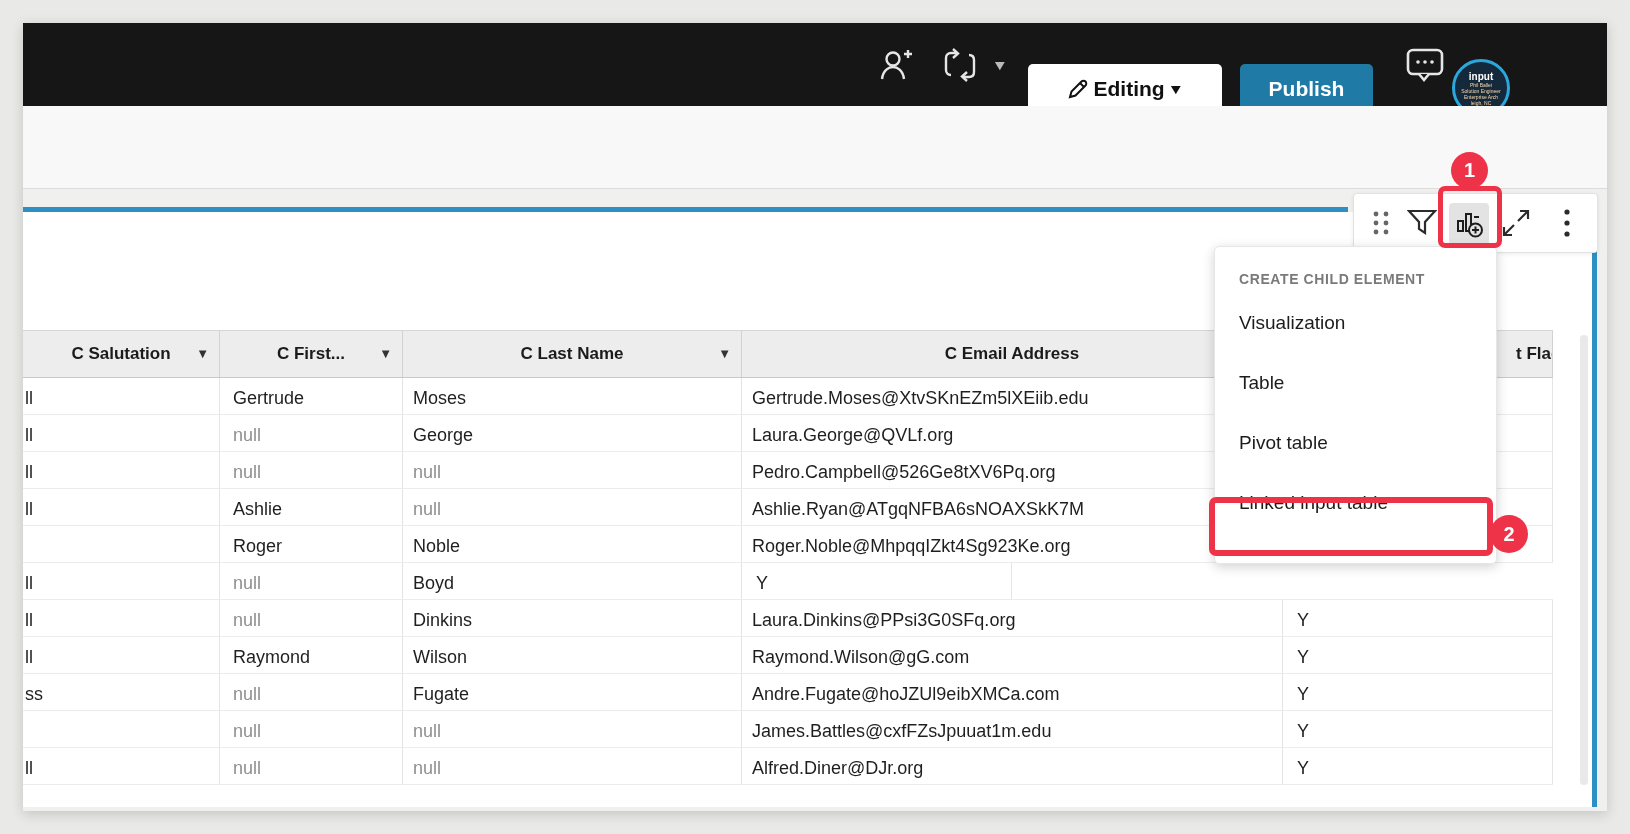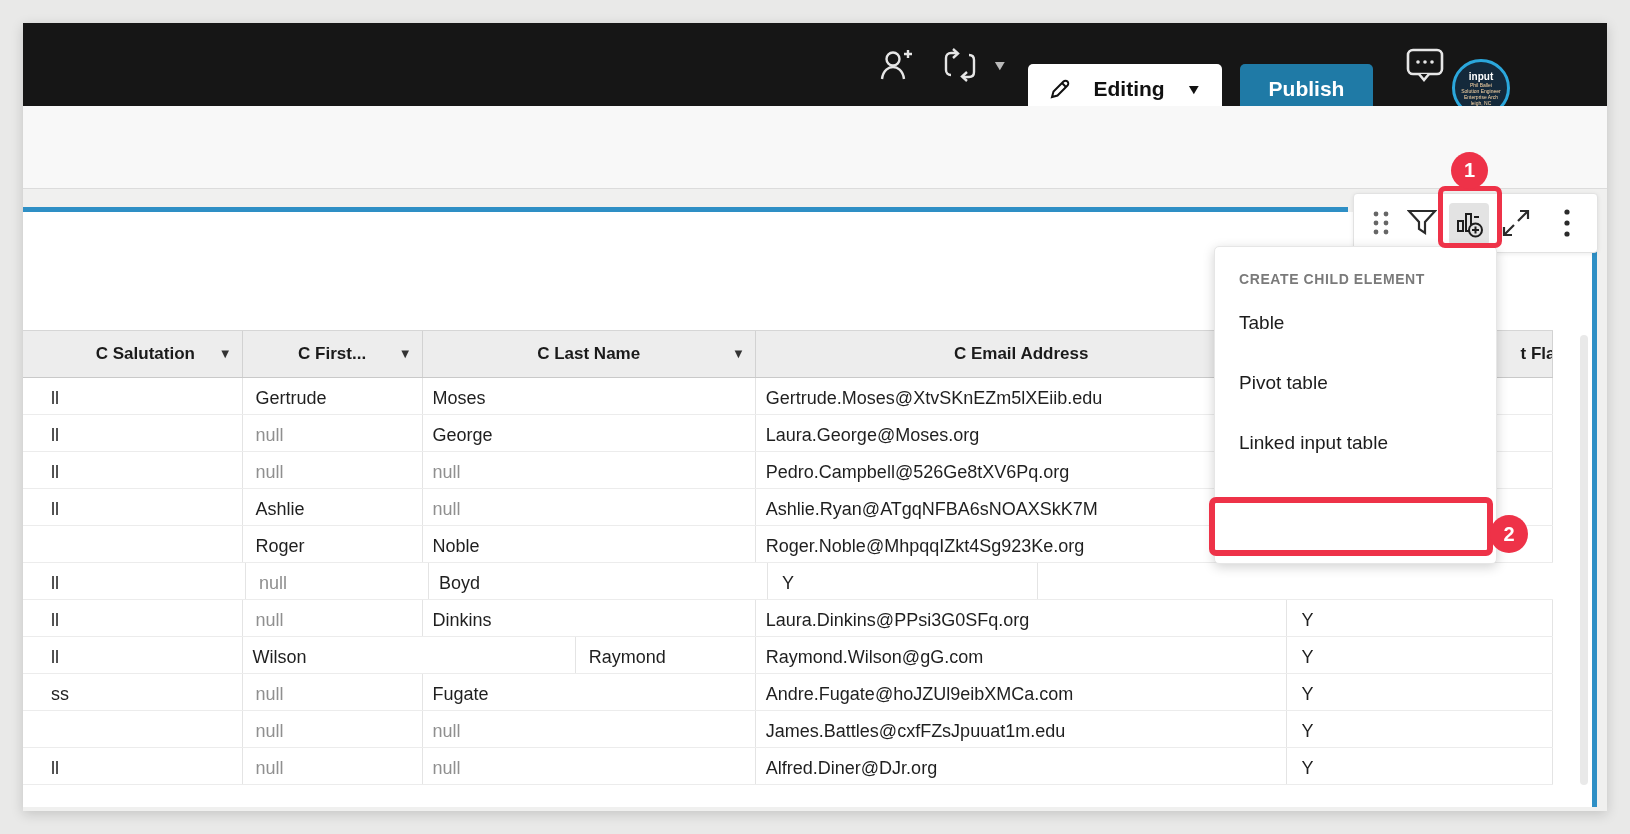--- a/index.html
+++ b/index.html
@@ -8,21 +8,21 @@
   .stage { position:relative; width:1630px; height:834px; background:#e9e9e8; }
 
   
   .window { position:absolute; left:23px; top:23px; width:1584px; height:788px;
             background:#fff; box-shadow:0 3px 12px rgba(0,0,0,.16); }
 
   
   .topbar { position:absolute; left:23px; top:23px; width:1584px; height:83px; background:#161616; }
   .tb-icon { position:absolute; top:0; height:83px; display:flex; align-items:center; justify-content:center; }
   .editing-btn { position:absolute; left:1005px; top:41px; width:194px; height:50px; background:#fff;
-                 border-radius:5px; display:flex; align-items:center; justify-content:center; gap:22px;
+                 border-radius:5px; display:flex; align-items:center; justify-content:center; gap:4px;
                  font-size:21px; font-weight:bold; color:#111; cursor:pointer; }
   .publish-btn { position:absolute; left:1217px; top:41px; width:133px; height:50px; border-radius:5px;
                  display:flex; align-items:center; justify-content:center; font-size:21px; font-weight:bold;
                  color:#fff; background:#1F7AA6; cursor:pointer; border:none;text-align:center; }
   .caret { display:inline-block; font-size:14px; color:#111; transform:scaleX(1.2); }
   .caret.light { color:#b9b9b9; }
   .avatar { position:absolute; left:1429px; top:36px; width:58px; height:58px; border-radius:50%;
             background:#14293b; border:3px solid #2ba7dc; overflow:hidden; text-align:center; color:#fff; }
   .avatar .l1 { font-size:10px; font-weight:bold; margin-top:9px; }
   .avatar .ln { font-size:5px; color:#ffd9a8; line-height:6px; }
@@ -44,21 +44,21 @@
   .th { position:relative; height:100%; display:flex; align-items:center; justify-content:center;
         font-size:17px; font-weight:bold; color:#1b1b1b; border-right:1px solid #d2d2d2; overflow:hidden; }
   .th .hcaret { position:absolute; right:10px; top:50%; transform:translateY(-54%); font-size:13px; color:#333; }
   .th.flag { justify-content:flex-start; }
   .th.flag span.lbl { position:absolute; left:233px; white-space:nowrap; }
   .tbody { position:absolute; left:23px; top:378px; width:1530px; height:427px; overflow:hidden; background:#fff; }
   .tr { display:flex; width:1530px; height:37px; border-bottom:1px solid #ececec; background:#fff; }
   .td { height:100%; line-height:40px; font-size:18px; color:#1f1f1f; border-right:1px solid #e4e4e4;
         white-space:nowrap; overflow:hidden; }
   .td.null { color:#8f8f8f; }
-  .c0 { width:197px;margin-left:26px; } .c1 { width:183px;justify-content:center; } .c2 { width:339px; } .c3 { width:541px; } .c4 { width:270px; }
+  .c0 { width:197px; } .c1 { width:183px;justify-content:center; } .c2 { width:339px; } .c3 { width:541px; } .c4 { width:270px; }
   .td.c0 { padding-left:2px; } .td.c1 { padding-left:13px; } .td.c2 { padding-left:10px; }
   .td.c3 { padding-left:10px; } .td.c4 { padding-left:14px; }
 
   
   .el-toolbar { position:absolute; left:1353px; top:193px; width:245px; height:60px; background:#fff;
                 border:1px solid #e2e2e2; border-radius:4px; box-shadow:0 1px 4px rgba(0,0,0,.08); }
   .tool { position:absolute; top:0; height:58px; display:flex; align-items:center; justify-content:center; cursor:pointer; }
   .tool.active-bg { background:#e3e3e3; border-radius:4px; top:9px; height:42px; }
 
   
@@ -165,21 +165,21 @@
         <div class="td c0">ll</div>
         <div class="td c1">Gertrude</div>
         <div class="td c2">Moses</div>
         <div class="td c3">Gertrude.Moses@XtvSKnEZm5lXEiib.edu</div>
         <div class="td c4"></div>
       </div>
       <div class="tr">
         <div class="td c0">ll</div>
         <div class="td c1 null">null</div>
         <div class="td c2">George</div>
-        <div class="td c3">Laura.George@Moses.org</div>
+        <div class="td c3">Laura.George@QVLf.org</div>
         <div class="td c4"></div>
       </div>
       <div class="tr">
         <div class="td c0">ll</div>
         <div class="td c1 null">null</div>
         <div class="td c2 null">null</div>
         <div class="td c3">Pedro.Campbell@526Ge8tXV6Pq.org</div>
         <div class="td c4"></div>
       </div>
       <div class="tr">
@@ -204,22 +204,22 @@
       </div>
       <div class="tr">
         <div class="td c0">ll</div>
         <div class="td c1 null">null</div>
         <div class="td c2">Dinkins</div>
         <div class="td c3">Laura.Dinkins@PPsi3G0SFq.org</div>
         <div class="td c4">Y</div>
       </div>
       <div class="tr">
         <div class="td c0">ll</div>
+        <div class="td c1">Raymond</div>
         <div class="td c2">Wilson</div>
-        <div class="td c1">Raymond</div>
         <div class="td c3">Raymond.Wilson@gG.com</div>
         <div class="td c4">Y</div>
       </div>
       <div class="tr">
         <div class="td c0">ss</div>
         <div class="td c1 null">null</div>
         <div class="td c2">Fugate</div>
         <div class="td c3">Andre.Fugate@hoJZUl9eibXMCa.com</div>
         <div class="td c4">Y</div>
       </div>
@@ -275,20 +275,21 @@
         <circle cx="4" cy="4" r="2.6"></circle>
           <circle cx="4" cy="15" r="2.6"></circle>
           <circle cx="4" cy="26" r="2.6"></circle>
       </svg>
     </div>
   </div>
 
   <div class="menu">
     <div class="menu-header">CREATE CHILD ELEMENT</div>
     <div id="menu-items">
+        <div class="menu-item">Visualization</div>
         <div class="menu-item">Table</div>
         <div class="menu-item">Pivot table</div>
         <div class="menu-item">Linked input table</div>
       </div>
   </div>
 
   <div class="redbox box1"></div>
   <div class="badge badge1">1</div>
   <div class="redbox box2"></div>
   <div class="badge badge2">2</div>

